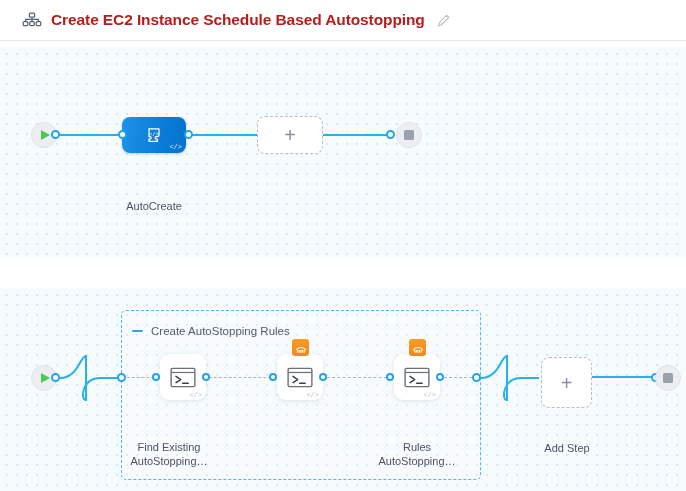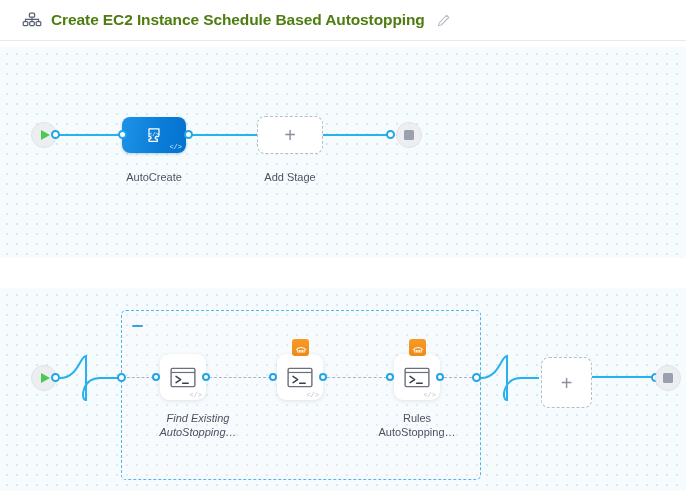--- a/index.html
+++ b/index.html
@@ -14,21 +14,21 @@
   .header {
     position: absolute; left: 0; top: 0;
     width: 686px; height: 41px;
     background: #ffffff;
     border-bottom: 1px solid #e8e8ef;
     display: flex; align-items: center;
     padding-left: 22px;
   }
   .pipeline-icon { width: 20px; height: 20px; flex: 0 0 20px; margin-right: 9px; }
   .page-title {
-    font-size: 15.5px; font-weight: bold; color: #4d7c0f;
+    font-size: 15.5px; font-weight: bold; color: #b91c1c;
     letter-spacing: -0.1px; white-space: nowrap;
   }
   .edit-pencil { width: 15px; height: 15px; margin-left: 11px; flex: 0 0 15px; }
 
   
   .canvas {
     position: absolute; left: 0;
     width: 686px;
     background-color: #f6fbfd;
     background-image: radial-gradient(#d7e8f2 1px, transparent 1.1px);
@@ -79,20 +79,21 @@
   }
   .stage-node .code-badge {
     position: absolute; right: 4px; bottom: 2px;
     font-size: 7px; color: rgba(255,255,255,.85);
     font-family: "Liberation Mono", monospace; line-height: 1;
   }
   .node-label {
     position: absolute; text-align: center;
     font-size: 11px; color: #4f5162; line-height: 14px;
     white-space: nowrap;
+    margin-top: 29px;
   }
   .node-label.wrap { white-space: normal; width: 92px; }
 
   
   .add-node {
     position: absolute;
     border: 1.4px dashed #b6bcc9; border-radius: 8px;
     background: #ffffff;
     display: flex; align-items: center; justify-content: center;
   }
@@ -172,33 +173,33 @@
     </svg>
     <span class="code-badge">&lt;/&gt;</span>
   </div>
   <div class="dot" style="left:118px; top:83px;"></div>
   <div class="dot" style="left:184px; top:83px;"></div>
   <div class="node-label" style="left:104px; top:123px; width:100px;">AutoCreate</div>
 
   <div class="add-node" style="left:257px; top:69px; width:66px; height:38px;">
     <span class="plus-glyph">+</span>
   </div>
-  <div class="node-label" style="left:240px; top:123px; width:100px;">Add Stage</div>
 
   <div class="dot" style="left:386px; top:83px;"></div>
   <div class="term" style="left:396px; top:75px;">
     <span class="stop-sq"></span>
   </div>
 </div>
 
 <div class="canvas" id="step-canvas">
 
   <div class="step-group" style="left:121px; top:22px; width:360px; height:170px;">
     <div class="group-header" style="left:10px; top:14px;">
       <span class="collapse-minus"></span>
+      <span>Create AutoStopping Rules</span>
     </div>
   </div>
 
   <div class="term" style="left:31px; top:77px;">
     <span class="play-tri"></span>
   </div>
   <div class="dot" style="left:51px; top:85px;"></div>
 
   <svg style="position:absolute; left:58px; top:62px;" width="68" height="56">
     <path d="M2 28 C20 28 22 6 28 6 L28 50 C22 50 24 28 42 28 L66 28" fill="none" stroke="#27b2ef" stroke-width="2"></path>
@@ -214,21 +215,21 @@
     <svg viewBox="0 0 28 22" width="26" height="21">
       <rect x="1.2" y="1.2" width="25.6" height="19.6" rx="1.4" fill="none" stroke="#6a6f7e" stroke-width="1.5"></rect>
       <path d="M1.2 5.6 H26.8" stroke="#6a6f7e" stroke-width="1.3"></path>
       <path d="M6.5 9.8 L11.5 13.2 L6.5 16.6" fill="none" stroke="#3b3f4c" stroke-width="1.6" stroke-linecap="round" stroke-linejoin="round"></path>
       <path d="M13.6 17.2 H19.6" stroke="#3b3f4c" stroke-width="1.6" stroke-linecap="round"></path>
     </svg>
     <span class="code-badge">&lt;/&gt;</span>
   </div>
   <div class="dot sm" style="left:152px; top:85px;"></div>
   <div class="dot sm" style="left:202px; top:85px;"></div>
-  <div class="node-label wrap" style="left:152px; top:123px;font-style:italic;">
+  <div class="node-label wrap" style="left:123px; top:123px;">
     <div>Find Existing</div>
     <div>AutoStopping…</div>
   </div>
 
   <div class="step-node" style="left:277px; top:66px;">
     <span class="aws-badge">
       <svg viewBox="0 0 18 18" width="14" height="14">
         <path d="M3 11.2 C5.2 7.4 12.8 7.4 15 11.2" fill="none" stroke="#ffffff" stroke-width="1.5" stroke-linecap="round"></path>
         <rect x="4" y="11.6" width="10" height="3.2" fill="#ffffff" opacity="0.92"></rect>
         <path d="M5.6 11.9 V14.6 M9 11.9 V14.6 M12.4 11.9 V14.6" stroke="#ee8a17" stroke-width="0.9"></path>
@@ -269,19 +270,20 @@
   </div>
 
   <div class="dot" style="left:472px; top:85px;"></div>
   <svg style="position:absolute; left:479px; top:62px;" width="62" height="56">
     <path d="M2 28 C20 28 22 6 28 6 L28 50 C22 50 24 28 42 28 L60 28" fill="none" stroke="#27b2ef" stroke-width="2"></path>
   </svg>
 
   <div class="add-node" style="left:541px; top:69px; width:51px; height:51px;">
     <span class="plus-glyph">+</span>
   </div>
+  <div class="node-label" style="left:517px; top:124px; width:100px;">Add Step</div>
 
   <div class="link-solid" style="left:592px; top:88px; width:63px;"></div>
   <div class="dot" style="left:651px; top:85px;"></div>
   <div class="term" style="left:655px; top:77px;">
     <span class="stop-sq"></span>
   </div>
 </div>
 
 </body></html>

